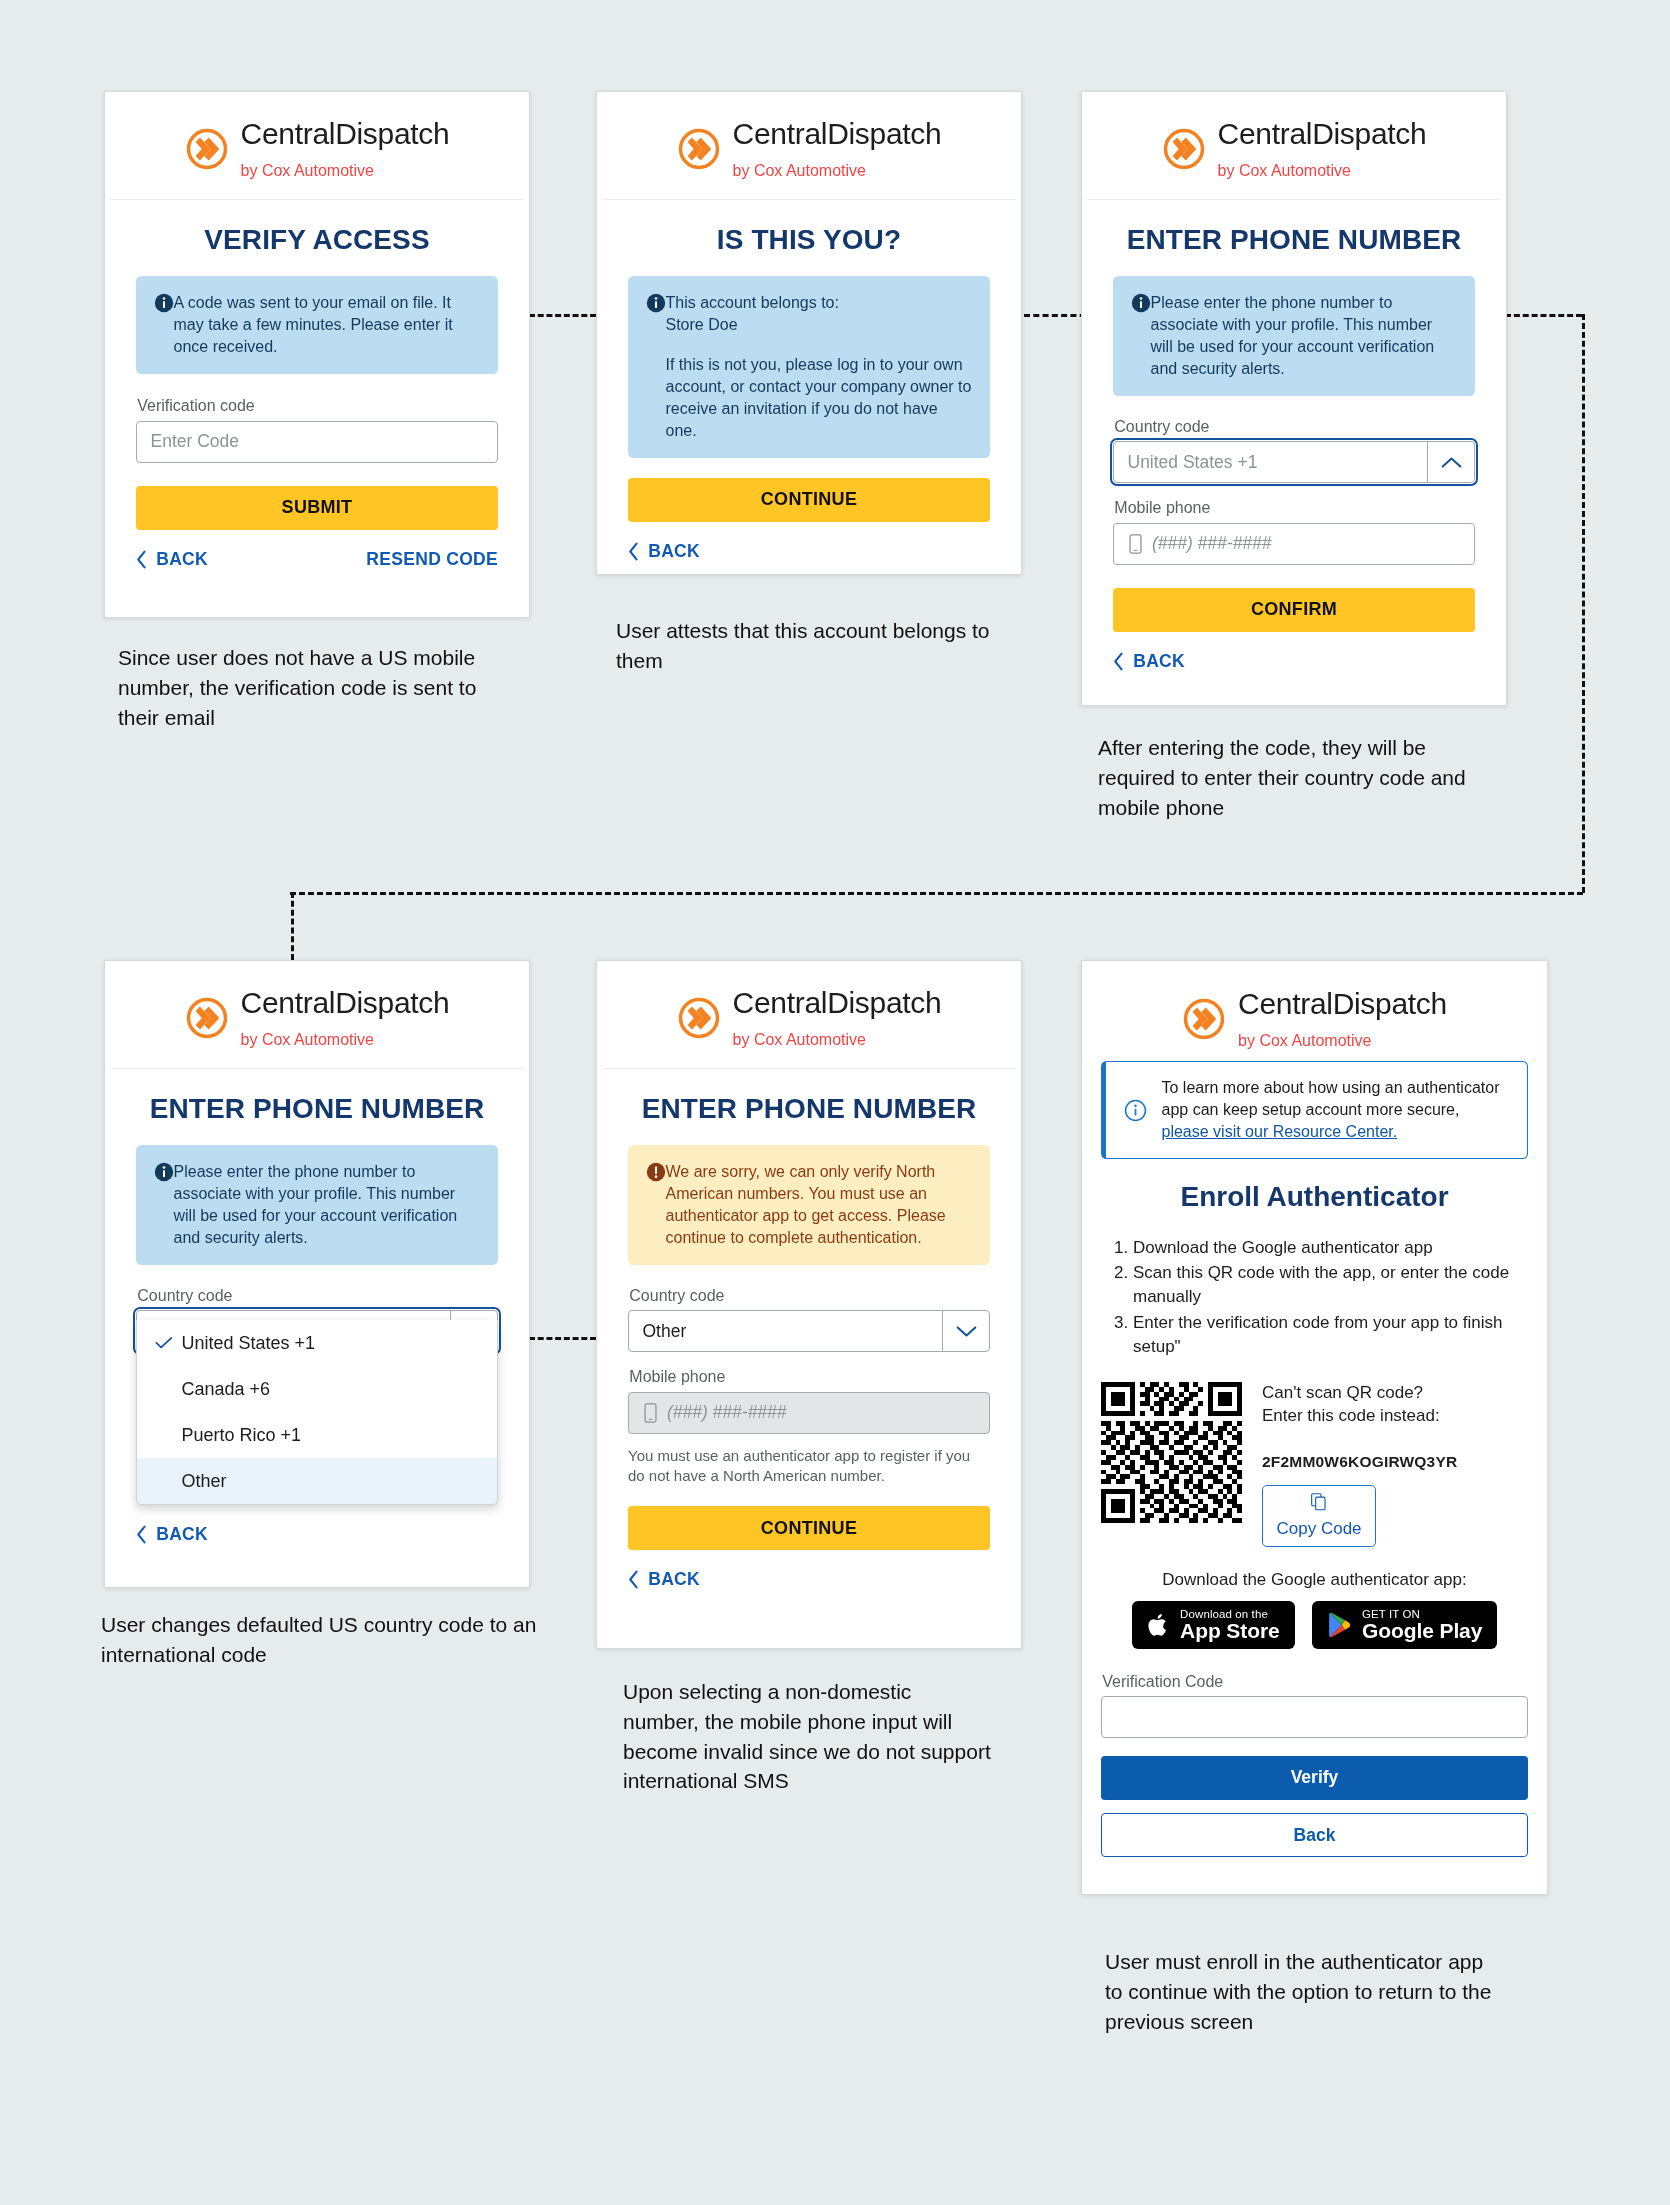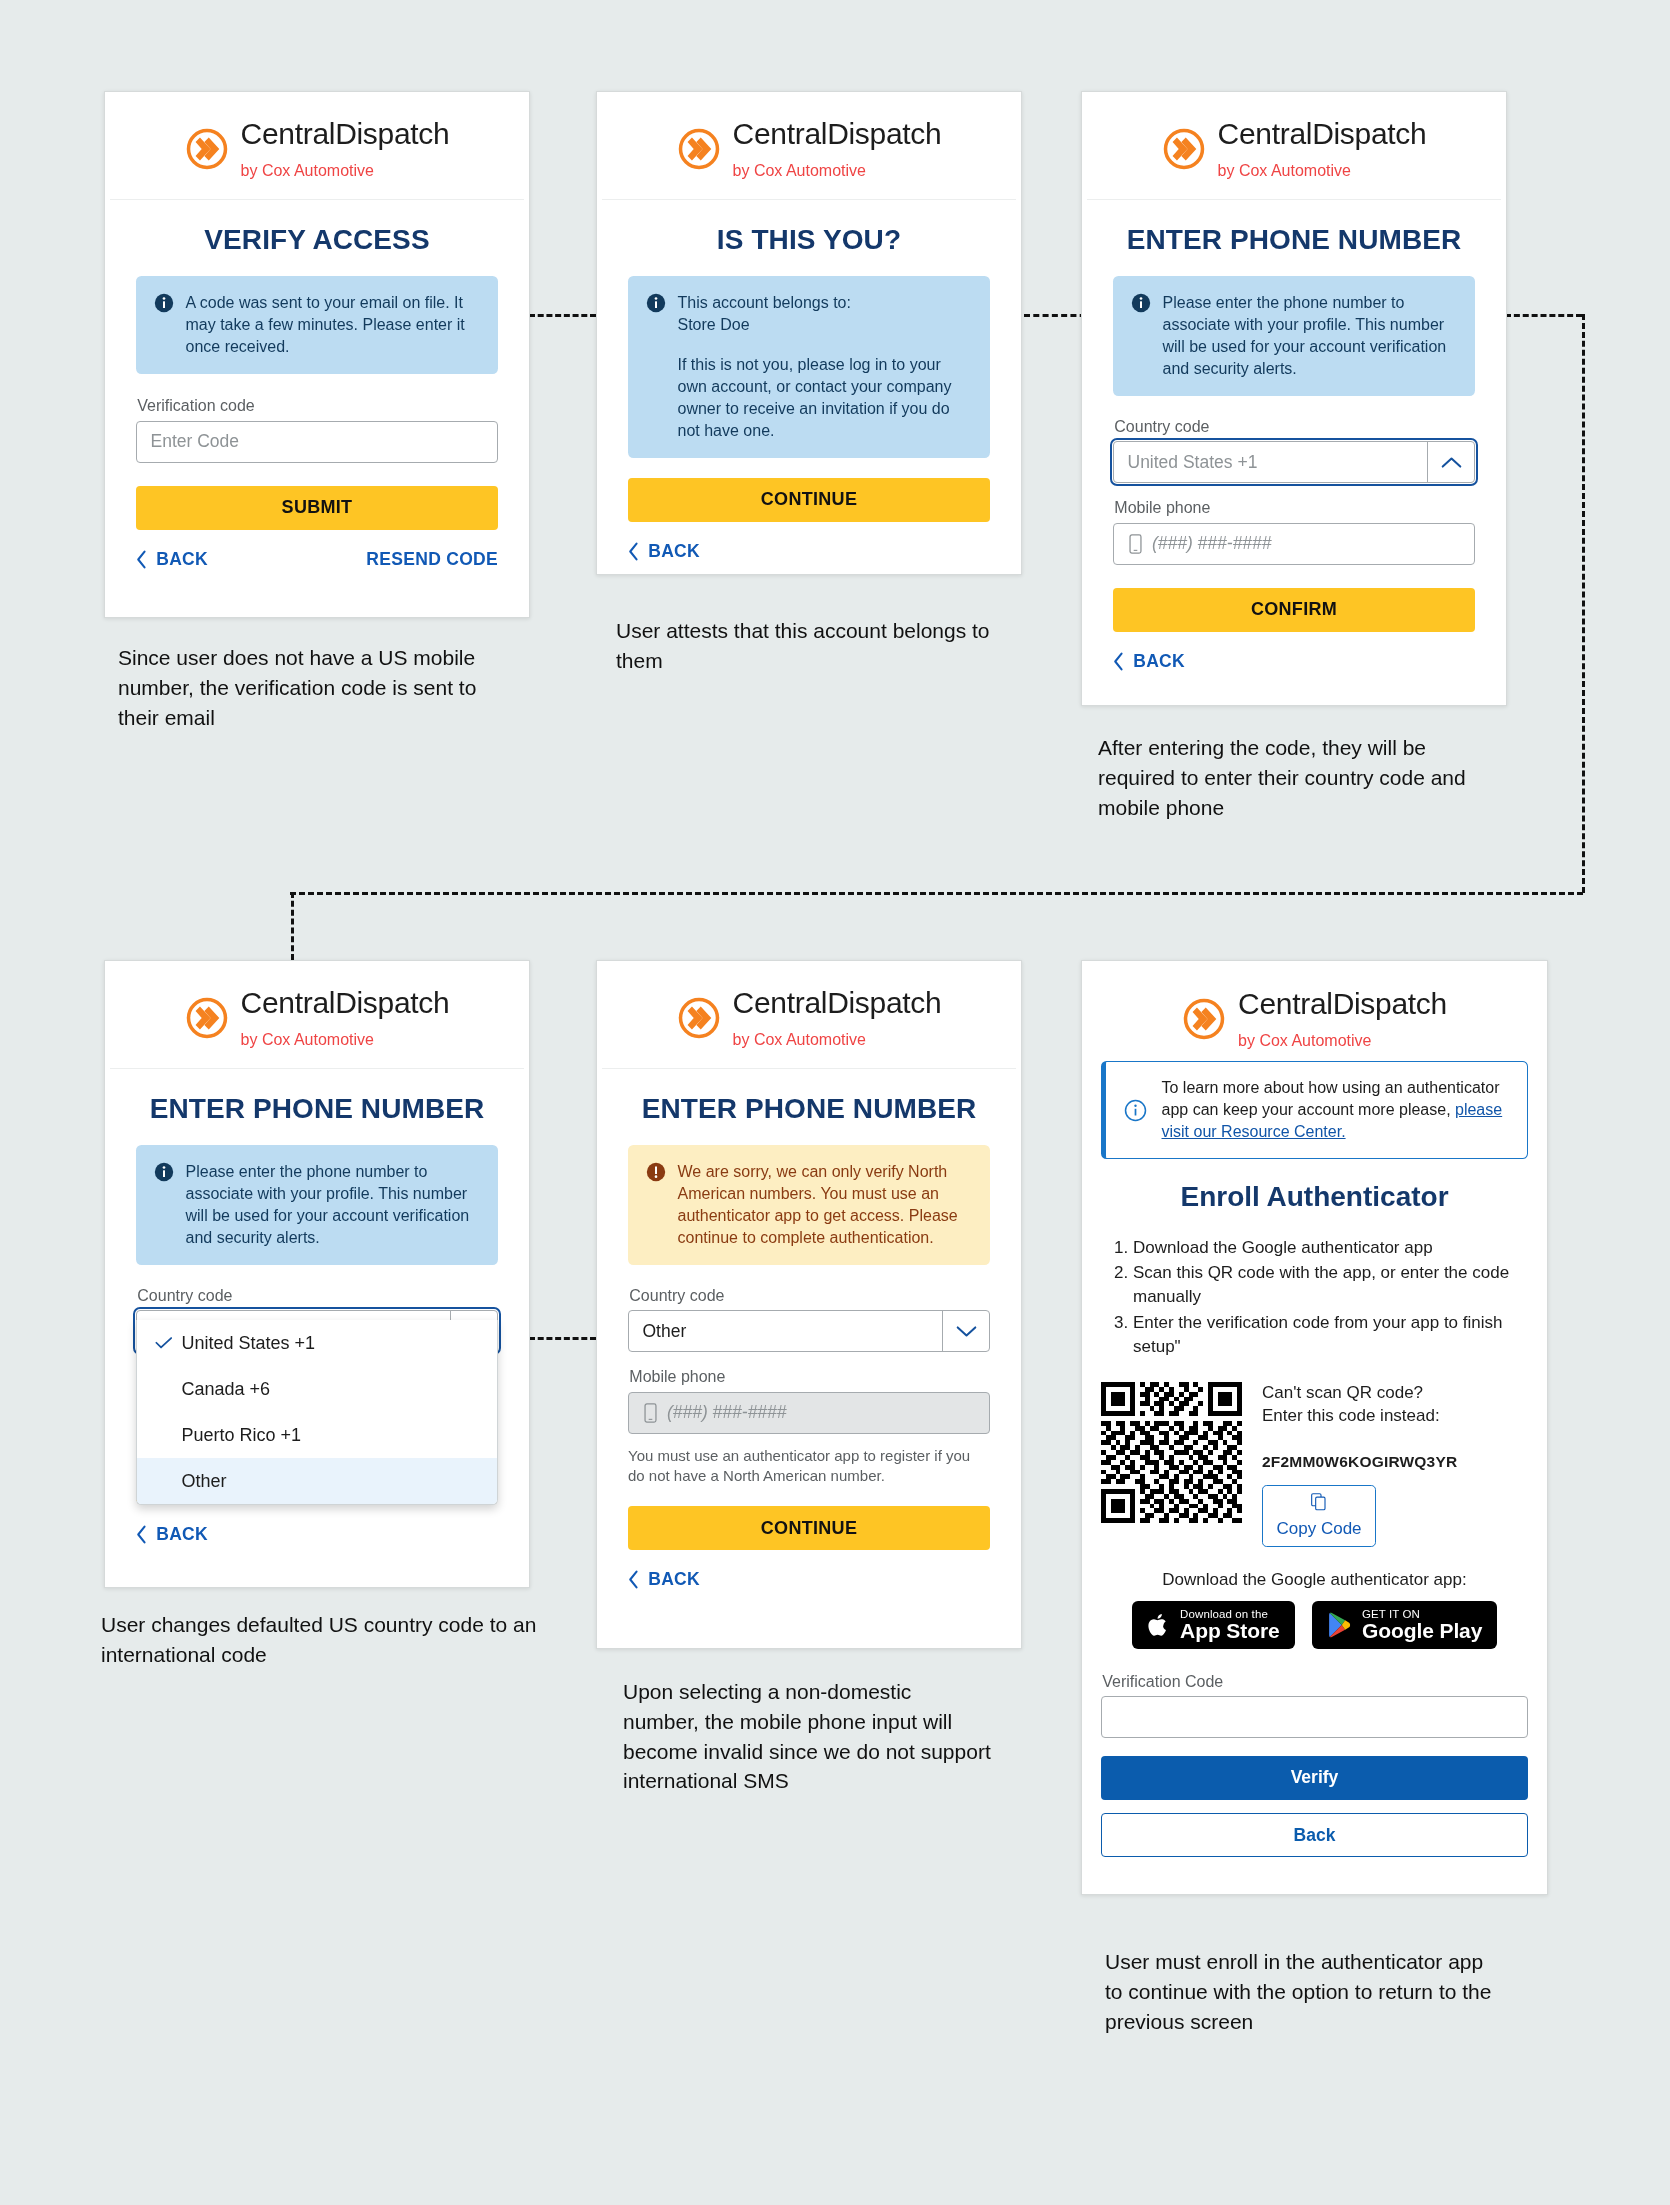--- a/index.html
+++ b/index.html
@@ -60,21 +60,20 @@
     font-size: 28px;
     font-weight: bold;
     letter-spacing: 0.1px;
     margin: 24px 0 20px 0;
     font-family: "Liberation Sans Narrow", "Liberation Sans", sans-serif;
   }
 
   
   .alert {
     display: flex;
-    gap: 12px;
     border-radius: 5.4px;
     padding: 16px 17.5px;
     font-size: 16px;
     line-height: 1.38;
   }
   .alert-info { background: #bcdcf2; color: #123a5c; }
   .alert-warn { background: #fdeec2; color: #8a3b12; }
   .alert-icon { flex: 0 0 auto; width: 20px; height: 20px; margin-top: 1.3px; }
   .alert-body { flex: 1 1 auto; }
   .alert-body p { margin: 0; }
@@ -602,21 +601,21 @@
       </div>
     </div>
     <div class="card-inner" style="padding:0 19px;">
       <div class="alert-outline">
         <svg class="alert-icon" viewBox="0 0 24 24" style="width:23px;height:23px;margin-top:0;">
           <circle cx="12" cy="12" r="10.4" fill="none" stroke="#1976c8" stroke-width="1.6"></circle>
           <rect x="11.1" y="10.2" width="1.8" height="7" fill="#1976c8"></rect>
           <circle cx="12" cy="7.1" r="1.25" fill="#1976c8"></circle>
         </svg>
         <div>
-          <span>To learn more about how using an authenticator app can keep your account more please, </span><a href="#">please visit our Resource Center.</a>
+          <span>To learn more about how using an authenticator app can keep setup account more secure, </span><a href="#">please visit our Resource Center.</a>
         </div>
       </div>
 
       <div class="enroll-title">Enroll Authenticator</div>
 
       <ol class="steps">
         <li>Download the Google authenticator app</li>
         <li>Scan this QR code with the app, or enter the code manually</li>
         <li>Enter the verification code from your app to finish setup"</li>
       </ol>

